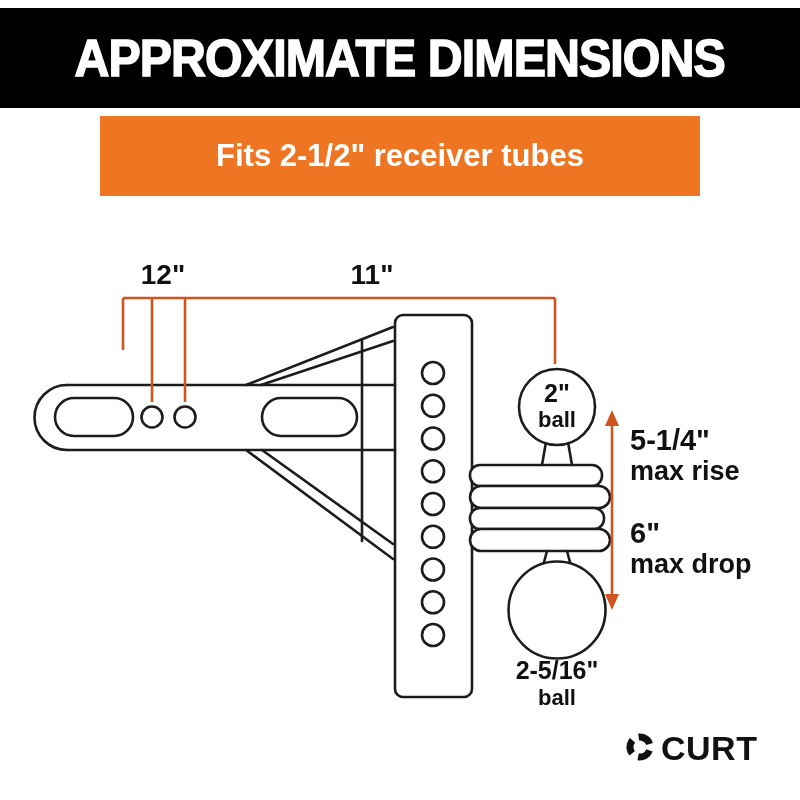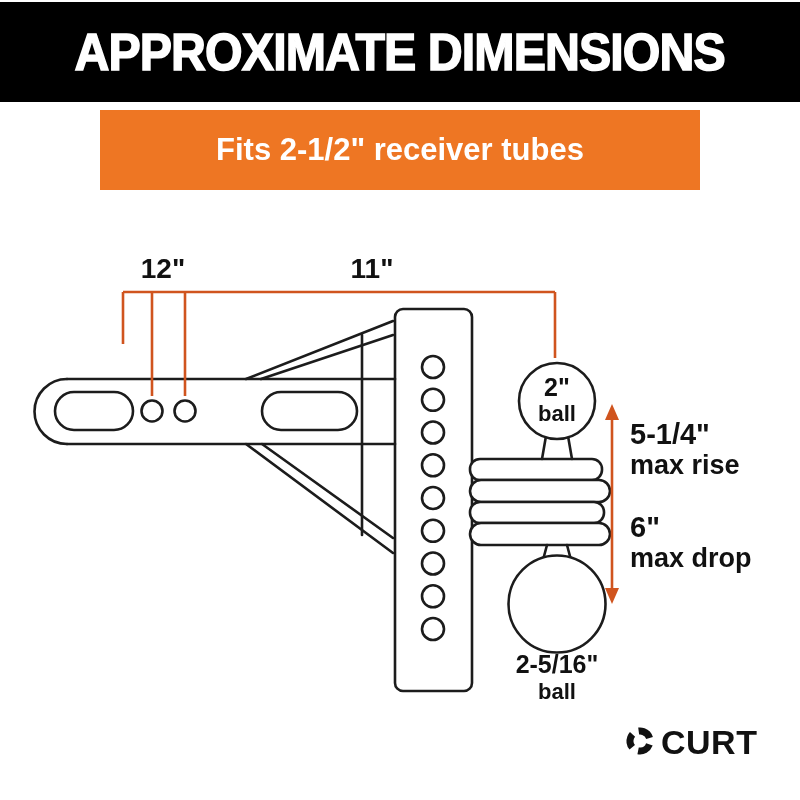--- a/index.html
+++ b/index.html
@@ -1,21 +1,21 @@
 <!DOCTYPE html>
 <html><head>
 <meta charset="utf-8">
 <style>
   html,body{margin:0;padding:0;background:#ffffff;}
   .page{
     position:relative;width:800px;height:800px;overflow:hidden;background:#fff;
     font-family:"Liberation Sans",sans-serif;
   }
   .header{
-    margin-top:2px;height:100px;width:800px;background:#000000;
+    margin-top:8px;height:100px;width:800px;background:#000000;
     display:flex;align-items:center;justify-content:center;
   }
   .header-title{
     color:#ffffff;font-size:52px;font-weight:900;letter-spacing:-1px;
     transform:scaleX(0.93);white-space:nowrap;
     -webkit-text-stroke:1.5px #ffffff;
   }
   .sub-banner{
     margin:8px auto 0;width:600px;height:80px;background:#EE7623;
     display:flex;align-items:center;justify-content:center;

